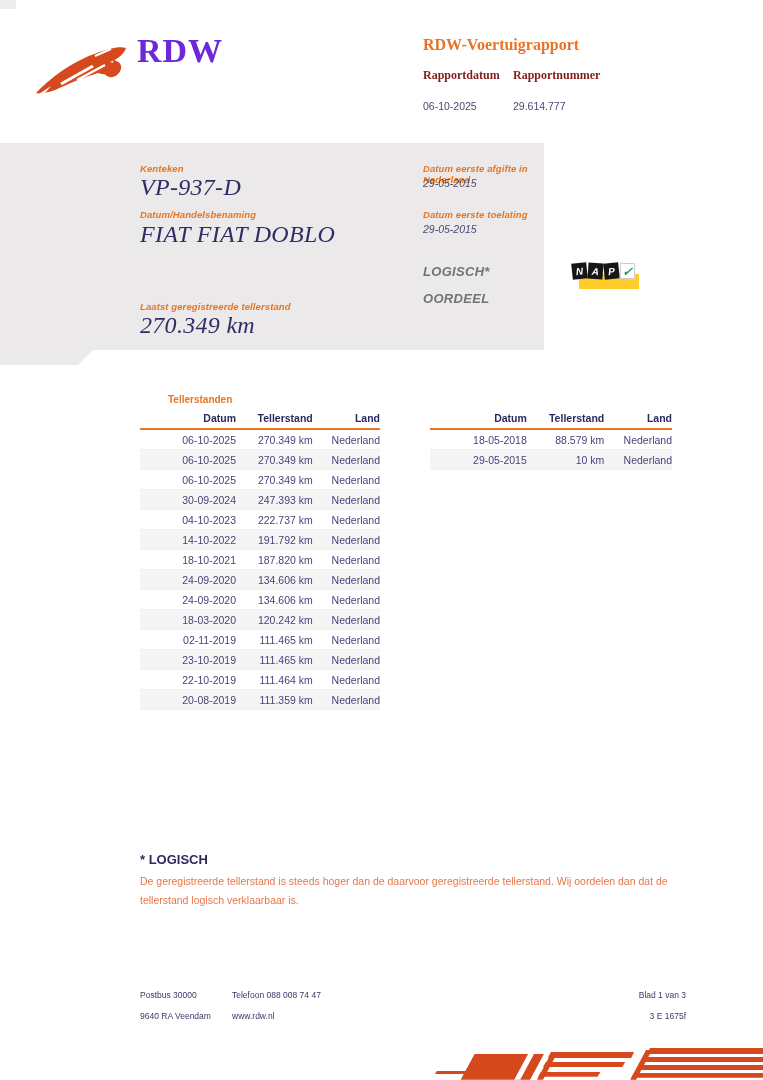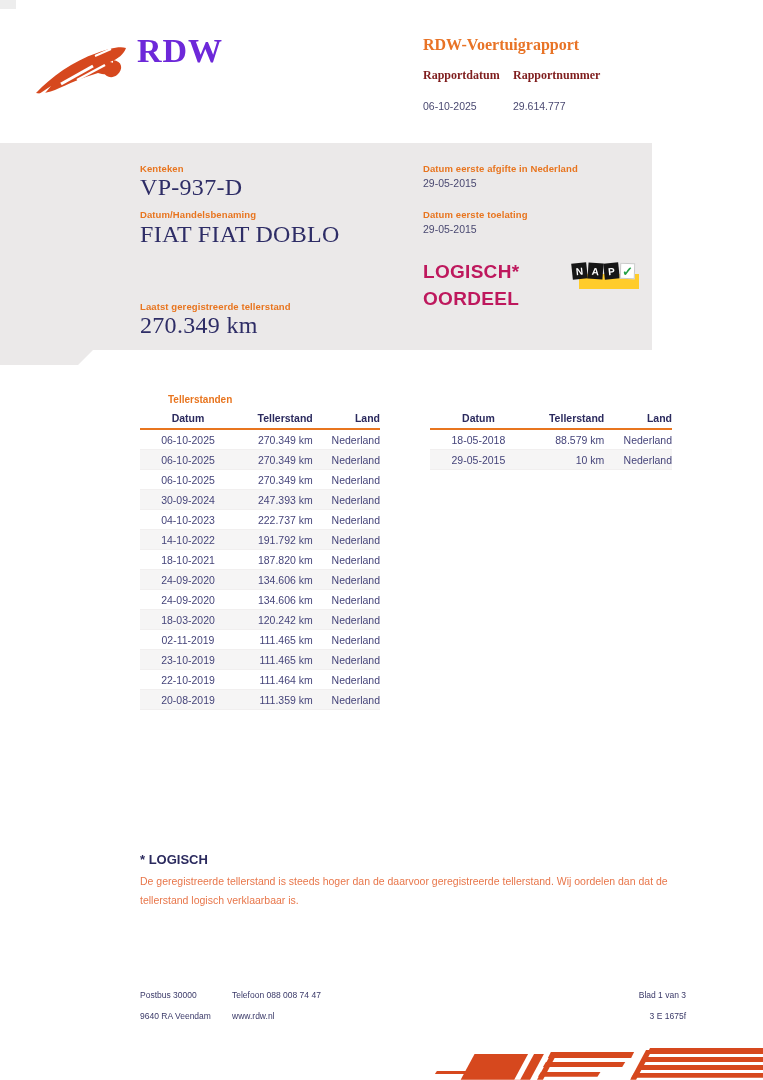--- a/index.html
+++ b/index.html
@@ -24,30 +24,31 @@
   }
   .meta-label {
     top:68px; font-family:"Liberation Serif", serif;
     font-size:12px; font-weight:bold; color:#7f1d1d;
   }
   .meta-value { top:100px; font-size:10.5px; color:#4a4971; }
   .mx1 { left:423px; } .mx2 { left:513px; }
 
   
   .vehicle-panel {
-    left:0; top:143px; width:652px; height:222px; background:#ebe9e9;
+    left:0; top:143px; width:544px; height:222px; background:#ebe9e9;
     clip-path:polygon(0 0, 680px 0, 680px 207px, 93px 207px, 78px 222px, 0 222px);
+    font-style:italic;
   }
   .fld-label { font-size:9.5px; font-weight:bold; color:#e8751f; letter-spacing:.1px; }
   .fld-value-serif {
     font-family:"Liberation Serif", serif; font-size:24px; color:#2e2d66; letter-spacing:.3px;
   }
   .fld-value-sans { font-size:10.5px; color:#4a4971; }
   .oordeel {
-    left:423px; top:115px; font-size:19px; font-weight:bold; color:#be185d;
+    left:423px; top:115px; font-size:13px; font-weight:bold; color:#737373;
     line-height:27px; letter-spacing:.3px;
   }
 
   
   .nap { left:572px; top:118px; width:76px; height:36px; }
   .nap-yellow { position:absolute; left:7px; top:13px; width:60px; height:15px; background:#ffcc2a; }
   .nap-tiles { position:absolute; left:0; top:2px; display:flex; }
   .nap-tile {
     width:15px; height:16px; background:#161616; color:#fff; margin-right:1px;
     font-size:10px; font-weight:bold; display:flex; align-items:center; justify-content:center;
@@ -62,21 +63,21 @@
   
   .tables-title { left:140px; top:394px; font-size:10px; font-weight:bold; color:#e8751f;margin-left:28px; }
   table.km { border-collapse:collapse; table-layout:fixed; }
   .tbl-left  { left:140px; top:410px; width:240px; }
   .tbl-right { left:430px; top:410px; width:242px; }
   table.km th {
     font-size:10.5px; font-weight:bold; color:#2b2a5e;
     padding:2px 0 4px 0; border-bottom:2px solid #e8751f;
   }
   table.km td { font-size:10.5px; color:#45447a; padding:4px 0 3px 0; }
-  table.km .c0 { width:40%; text-align:center;margin-top:20px; }
+  table.km .c0 { width:40%; text-align:right;margin-top:20px; }
   table.km .c1 { width:32%; text-align:right; }
   table.km .c2 { width:28%; text-align:right; }
   table.km tbody tr:nth-child(even) { background:#f6f5f5; }
   table.km tbody tr { border-bottom:1px solid #f1efef; }
 
   
   .footnote-title { left:140px; top:852px; font-size:13px; font-weight:bold; color:#2b2a5e; }
   .footnote-text {
     left:140px; top:872px; width:564px; font-size:10.5px; color:#e8764a; line-height:19px;
   }

